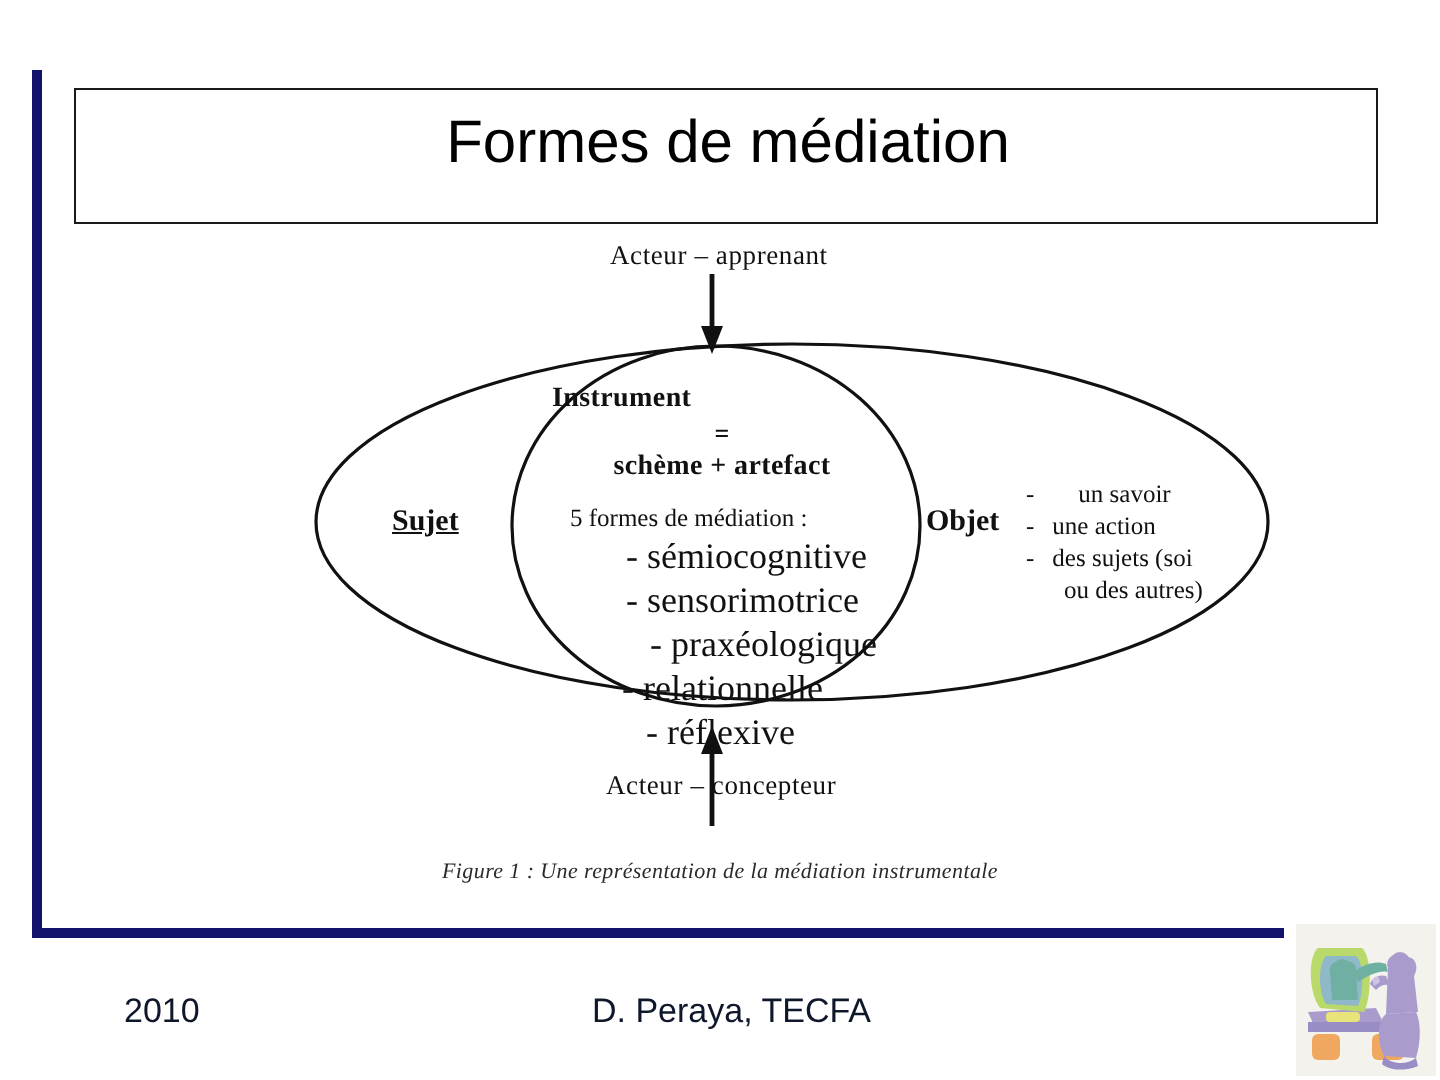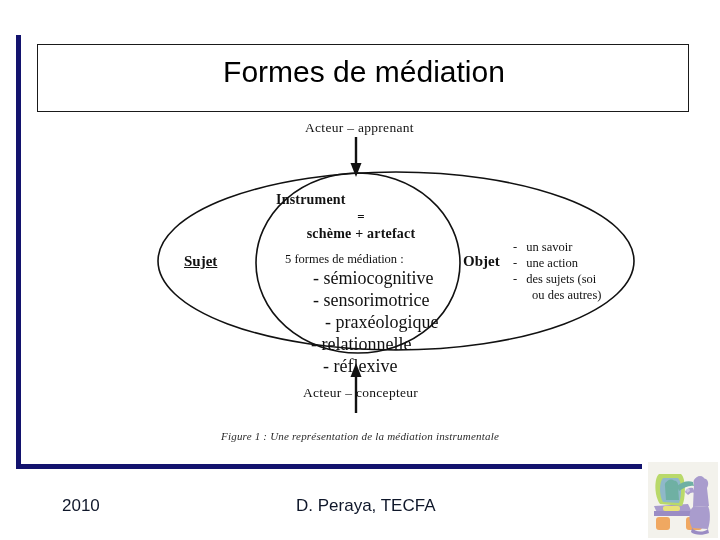--- a/index.html
+++ b/index.html
@@ -164,21 +164,21 @@
       </g>
 
       <g>
         <line x1="356" y1="305" x2="356" y2="265" stroke="#111111" stroke-width="2.4"></line>
         <polygon points="356,255 350.5,269 361.5,269" fill="#111111"></polygon>
       </g>
     </svg>
 
     <div class="fig-text ft-actor" style="left:305px; top:12px;">Acteur – apprenant</div>
 
-    <div class="fig-text ft-side-bold" style="left:184px; top:145px;text-decoration:underline;">Sujet</div>
+    <div class="fig-text ft-side-bold" style="left:196px; top:145px;text-decoration:underline;">Sujet</div>
 
     <div class="fig-text ft-side-bold" style="left:463px; top:145px;">Objet</div>
 
     <div style="position:absolute; left:276px; top:84px; width:170px; text-align:center;">
       <div class="fig-text ft-node-bold" style="position:relative; left:0; top:0; text-align:left;">Instrument</div>
       <div class="fig-text ft-equals" style="position:relative; left:0; top:1px; text-align:center;">=</div>
       <div class="fig-text ft-node-bold" style="position:relative; left:0; top:2px; text-align:center;">schème + artefact</div>
     </div>
 
     <div style="position:absolute; left:285px; top:144px; width:160px;">
@@ -188,21 +188,21 @@
         <div class="fig-text ft-list-item" style="position:relative; left:0; top:2px;">- sensorimotrice</div>
         <div class="fig-text ft-list-item" style="position:relative; left:12px; top:3px;">- praxéologique</div>
         <div class="fig-text ft-list-item" style="position:relative; left:-2px; top:4px;">- relationnelle</div>
         <div class="fig-text ft-list-item" style="position:relative; left:-8px; top:5px;margin-left:18px;">- réflexive</div>
       </div>
     </div>
 
     <div style="position:absolute; left:513px; top:132px; width:130px;">
       <div style="display:flex; gap:9px;">
         <span class="fig-text ft-obj-item" style="position:relative;">-</span>
-        <span class="fig-text ft-obj-item" style="position:relative;">un savoir</span>
+        <span class="fig-text ft-obj-item" style="position:relative;margin-left:13px;">un savoir</span>
       </div>
       <div style="display:flex; gap:9px; margin-top:1px;">
         <span class="fig-text ft-obj-item" style="position:relative;">-</span>
         <span class="fig-text ft-obj-item" style="position:relative;">une action</span>
       </div>
       <div style="display:flex; gap:9px; margin-top:1px;">
         <span class="fig-text ft-obj-item" style="position:relative;">-</span>
         <span class="fig-text ft-obj-item" style="position:relative;">des sujets (soi</span>
       </div>
       <div style="display:flex; gap:9px; margin-top:1px; padding-left:19px;">

